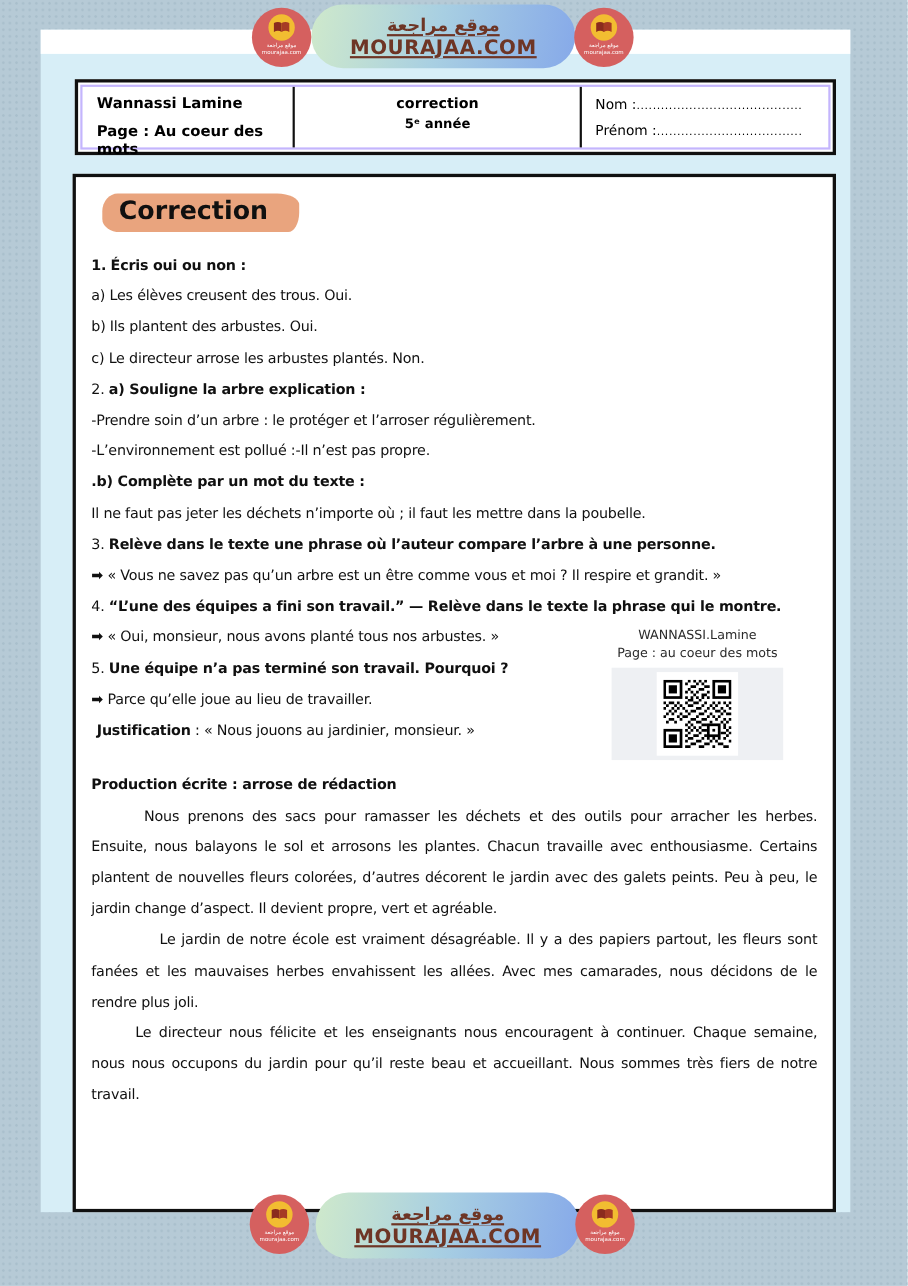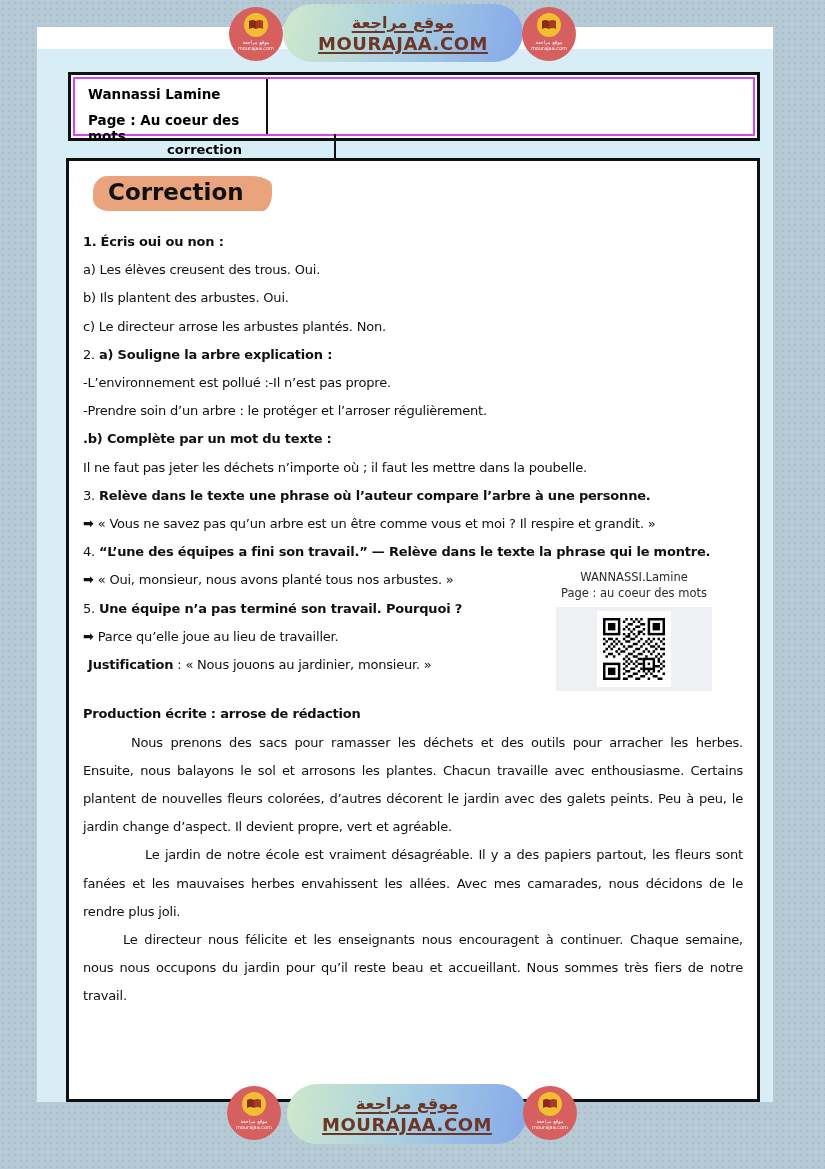--- a/index.html
+++ b/index.html
@@ -46,21 +46,21 @@
     width: 24px; height: 24px; border-radius: 50%; background: #f2bd31;
     display: flex; align-items: center; justify-content: center;
   }
   .badge .t1 { font-size: 5px; color: #ffffff; margin-top: 3px; line-height: 5px; }
   .badge .t2 { font-size: 5px; color: #ffffff; line-height: 6px; }
   
   .info-box {
     position: absolute; left: 68px; top: 72px; width: 692px; height: 69px;
     border: 3px solid #101010; background: #ffffff; padding: 2px; z-index: 2;
   }
-  .info-inner { border: 2px solid #d946ef; width: 100%; height: 100%; display: flex; flex-direction: column; }
+  .info-inner { border: 2px solid #c4b5fd; width: 100%; height: 100%; display: flex; }
   .cell { height: 100%; }
   .cell-left  { width: 28.5%; border-right: 2px solid #101010; padding: 7px 6px 0 13px; }
   .cell-mid   { width: 38.5%; border-right: 2px solid #101010; text-align: center; padding-top: 8px; }
   .cell-right { width: 33%; padding: 6px 24px 0 12px; }
   .cell-left .l1 { font-weight: bold; font-size: 13.5px; }
   .cell-left .l2 { font-weight: bold; font-size: 13.5px; margin-top: 10px; }
   .cell-mid .l1 { font-weight: bold; font-size: 13px; }
   .cell-mid .l2 { font-weight: bold; font-size: 12px; margin-top: 3px; }
   .frow { display: flex; align-items: baseline; font-size: 12.5px; margin-top: 2px; }
   .frow + .frow { margin-top: 9px; }
@@ -164,22 +164,22 @@
   <div class="title-wrap">
     <span class="corr-title">Correction</span>
   </div>
 
   <p><span class="b">1.</span> <span class="b">Écris oui ou non :</span></p>
   <p>a) Les élèves creusent des trous. Oui.</p>
   <p>b) Ils plantent des arbustes. Oui.</p>
   <p>c) Le directeur arrose les arbustes plantés. Non.</p>
 
   <p><span>2.</span> <span class="b">a) Souligne la arbre explication :</span></p>
+  <p>-Prendre soin d’un arbre : le protéger et l’arroser régulièrement.</p>
   <p>-L’environnement est pollué :-Il n’est pas propre.</p>
-  <p>-Prendre soin d’un arbre : le protéger et l’arroser régulièrement.</p>
   <p><span class="b">.b) Complète par un mot du texte :</span></p>
   <p>Il ne faut pas jeter les déchets n’importe où ; il faut les mettre dans la poubelle.</p>
 
   <p><span>3.</span> <span class="b">Relève dans le texte une phrase où l’auteur compare l’arbre à une personne.</span></p>
   <p><span class="arrow">➡</span><span>« Vous ne savez pas qu’un arbre est un être comme vous et moi ? Il respire et grandit. »</span></p>
 
   <p><span>4.</span> <span class="b">“L’une des équipes a fini son travail.” — Relève dans le texte la phrase qui le montre.</span></p>
 
   <div class="qr-float">
     <span class="wm1">WANNASSI.Lamine</span>

